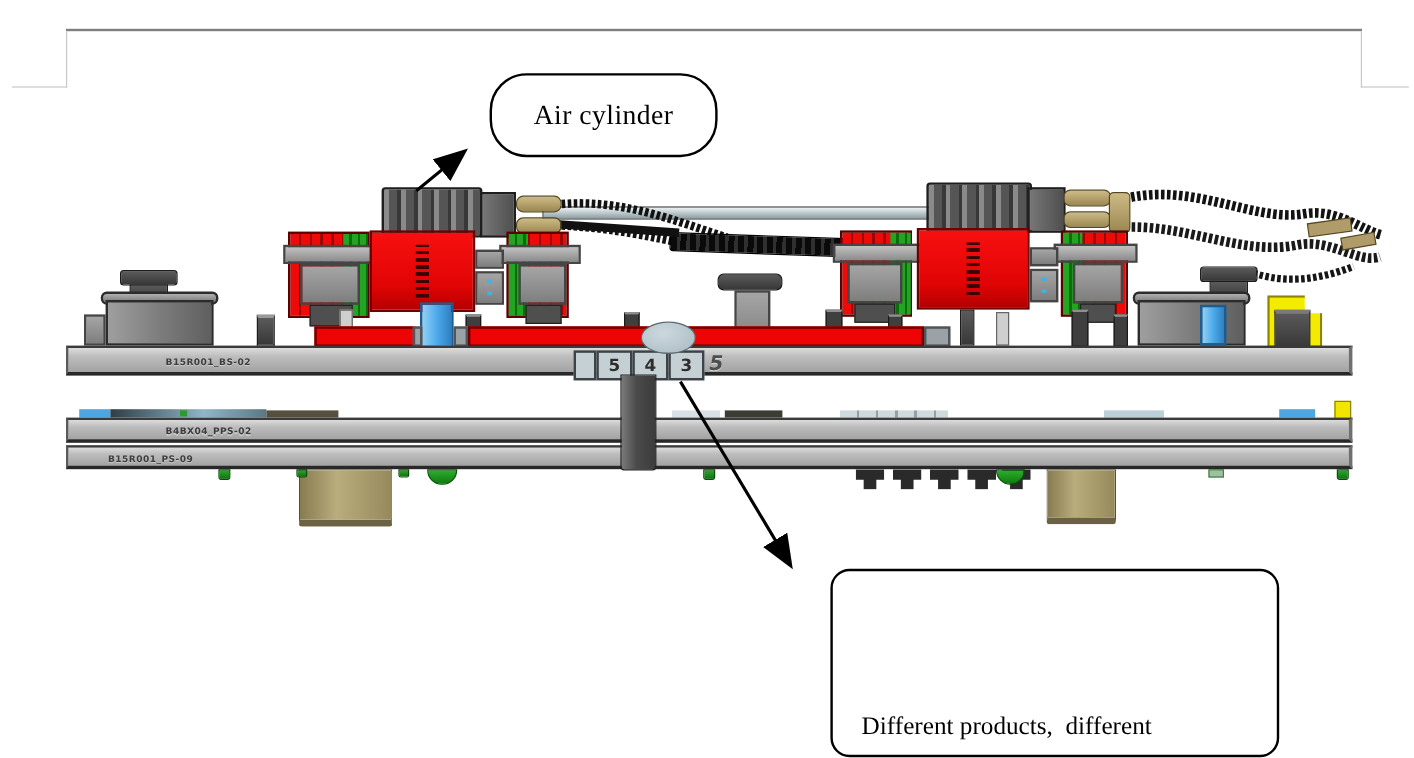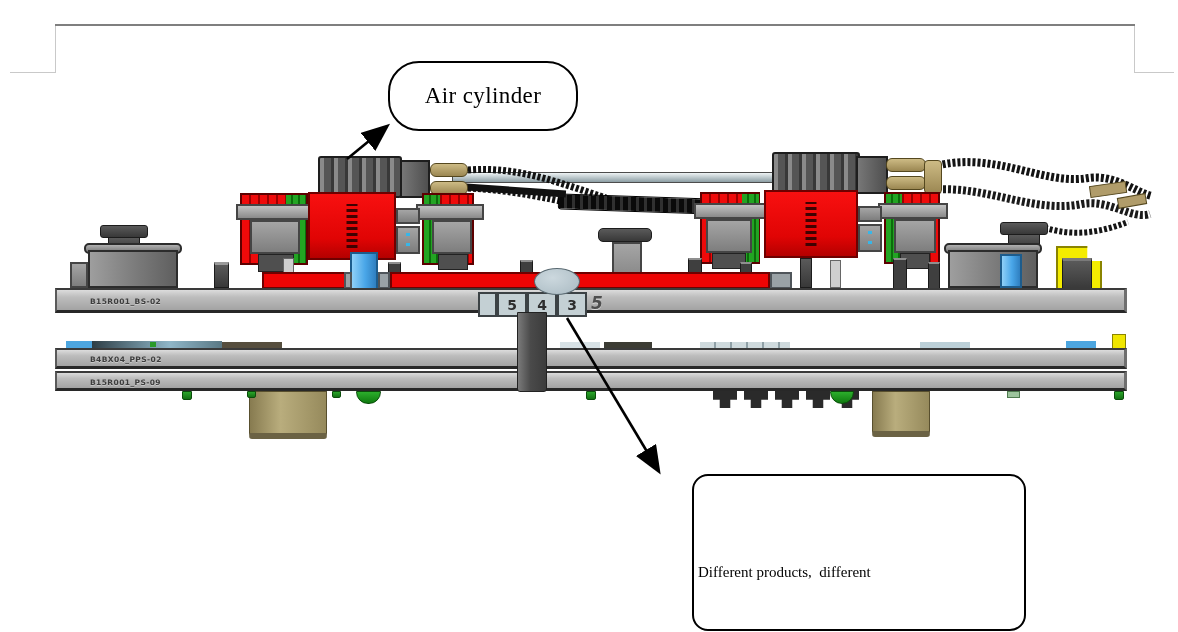--- a/index.html
+++ b/index.html
@@ -46,21 +46,21 @@
   .tancyl{background:linear-gradient(90deg,#877b50,#b9ad7d 40%,#968a5c);
          border:1px solid #584f2e;border-bottom:6px solid #6b6244;border-radius:0 0 3px 3px;}
   .peg{background:linear-gradient(180deg,#2aa52a,#137113);border:1px solid #0a4d0a;border-radius:0 0 2px 2px;}
   .dome{background:linear-gradient(180deg,#2cae2c,#0f7a0f);border:1px solid #0a4d0a;border-radius:0 0 12px 12px;}
   .plug{background:#2a2a2a;
         clip-path:polygon(0 0,100% 0,100% 52%,72% 52%,72% 100%,28% 100%,28% 52%,0 52%);}
   
   .callout{position:absolute;border:2.2px solid #000;border-radius:12px;background:#fff;
          font-family:"Liberation Serif",serif;color:#000;}
   #callout-air{display:flex;align-items:center;justify-content:center;font-size:23px;letter-spacing:.4px;}
-  #callout-switch{font-size:15px;line-height:2.2;padding:14px 4px;white-space:pre-wrap;}
+  #callout-switch{font-size:21px;line-height:2.2;padding:14px 24px;white-space:pre-wrap;}
   svg{position:absolute;left:0;top:0;}
 </style>
 </head>
 <body>
 
 <div id="canvas">
 
   <div class="frameline" style="left:55px;top:24px;width:1080px;height:2px;"></div>
   <div class="frameline light" style="left:55px;top:26px;width:1px;height:47px;"></div>
   <div class="frameline light" style="left:1134px;top:26px;width:1px;height:47px;"></div>
@@ -167,36 +167,36 @@
               clip-path:polygon(0 0,68% 0,68% 34%,100% 34%,100% 100%,0 100%);"></div>
   <div class="part darkpart" style="left:1062px;top:258px;width:30px;height:32px;border-top:3px solid #7a7a7a;"></div>
 
   <div class="part redbar" style="left:262px;top:272px;width:84px;height:17px;"></div>
   <div class="part graycap" style="left:344px;top:272px;width:8px;height:17px;"></div>
   <div class="part graycap" style="left:378px;top:272px;width:12px;height:17px;"></div>
   <div class="part redbar" style="left:390px;top:272px;width:380px;height:17px;"></div>
   <div class="part graycap" style="left:770px;top:272px;width:22px;height:17px;"></div>
 
   <div class="plate" style="top:288px;height:25px;">
-    <span class="plate-label" style="top:7px;">B15R001_BS-02</span>
+    <span class="plate-label" style="top:7px;margin-left:48px;">B15R001_BS-02</span>
   </div>
 
   <div class="part" style="left:66px;top:341px;width:26px;height:7px;background:#4da6e0;"></div>
   <div class="part" style="left:92px;top:341px;width:130px;height:7px;background:linear-gradient(90deg,#2e3e46,#8fb6c8 60%,#5a7884);"></div>
   <div class="part" style="left:150px;top:342px;width:6px;height:5px;background:#2a9a2a;"></div>
   <div class="part" style="left:222px;top:342px;width:60px;height:6px;background:#564e3e;"></div>
   <div class="part" style="left:560px;top:342px;width:40px;height:6px;background:#d8e2e6;"></div>
   <div class="part" style="left:604px;top:342px;width:48px;height:6px;background:#3c3c34;"></div>
   <div class="part" style="left:700px;top:342px;width:90px;height:6px;background:repeating-linear-gradient(90deg,#cfdadd 0 14px,#8fa0a6 14px 16px);"></div>
   <div class="part" style="left:920px;top:342px;width:50px;height:6px;background:#bcd0d8;"></div>
   <div class="part" style="left:1066px;top:341px;width:30px;height:7px;background:#4da6e0;"></div>
   <div class="part" style="left:1112px;top:334px;width:14px;height:18px;background:#f0e600;border:1px solid #8a8400;"></div>
 
   <div class="plate" style="top:348px;height:21px;">
-    <span class="plate-label" style="top:5px;">B4BX04_PPS-02</span>
+    <span class="plate-label" style="top:5px;margin-left:48px;">B4BX04_PPS-02</span>
   </div>
   <div class="plate" style="top:371px;height:20px;">
     <span class="plate-label" style="top:5px;">B15R001_PS-09</span>
   </div>
 
   <div class="numsq" style="left:478px;width:15px;"></div>
   <div class="numsq" style="left:497px;width:26px;">
       <span>5</span>
     </div>
   <div class="numsq" style="left:527px;width:26px;">
@@ -233,21 +233,21 @@
   <svg width="1178" height="632" viewBox="0 0 1178 632">
     <defs>
       <marker id="ah" markerWidth="11" markerHeight="9" refX="9" refY="4.5" orient="auto">
         <path d="M0,0 L11,4.5 L0,9 z" fill="#000"></path>
       </marker>
     </defs>
     <line x1="347" y1="159" x2="386" y2="127" stroke="#000" stroke-width="2.6" marker-end="url(#ah)"></line>
     <line x1="567" y1="318" x2="658" y2="470" stroke="#000" stroke-width="2.6" marker-end="url(#ah)"></line>
   </svg>
 
-  <div class="callout" id="callout-air" style="left:388px;top:61px;width:186px;height:66px;border-radius:31px;">
+  <div class="callout" id="callout-air" style="left:408px;top:61px;width:186px;height:66px;border-radius:31px;">
     <span>Air cylinder</span>
   </div>
 
   <div class="callout" id="callout-switch" style="left:692px;top:474px;width:322px;height:125px;border-radius:16px;">
     <div>Different products,  different</div>
     
   </div>
 
 </div>
 

